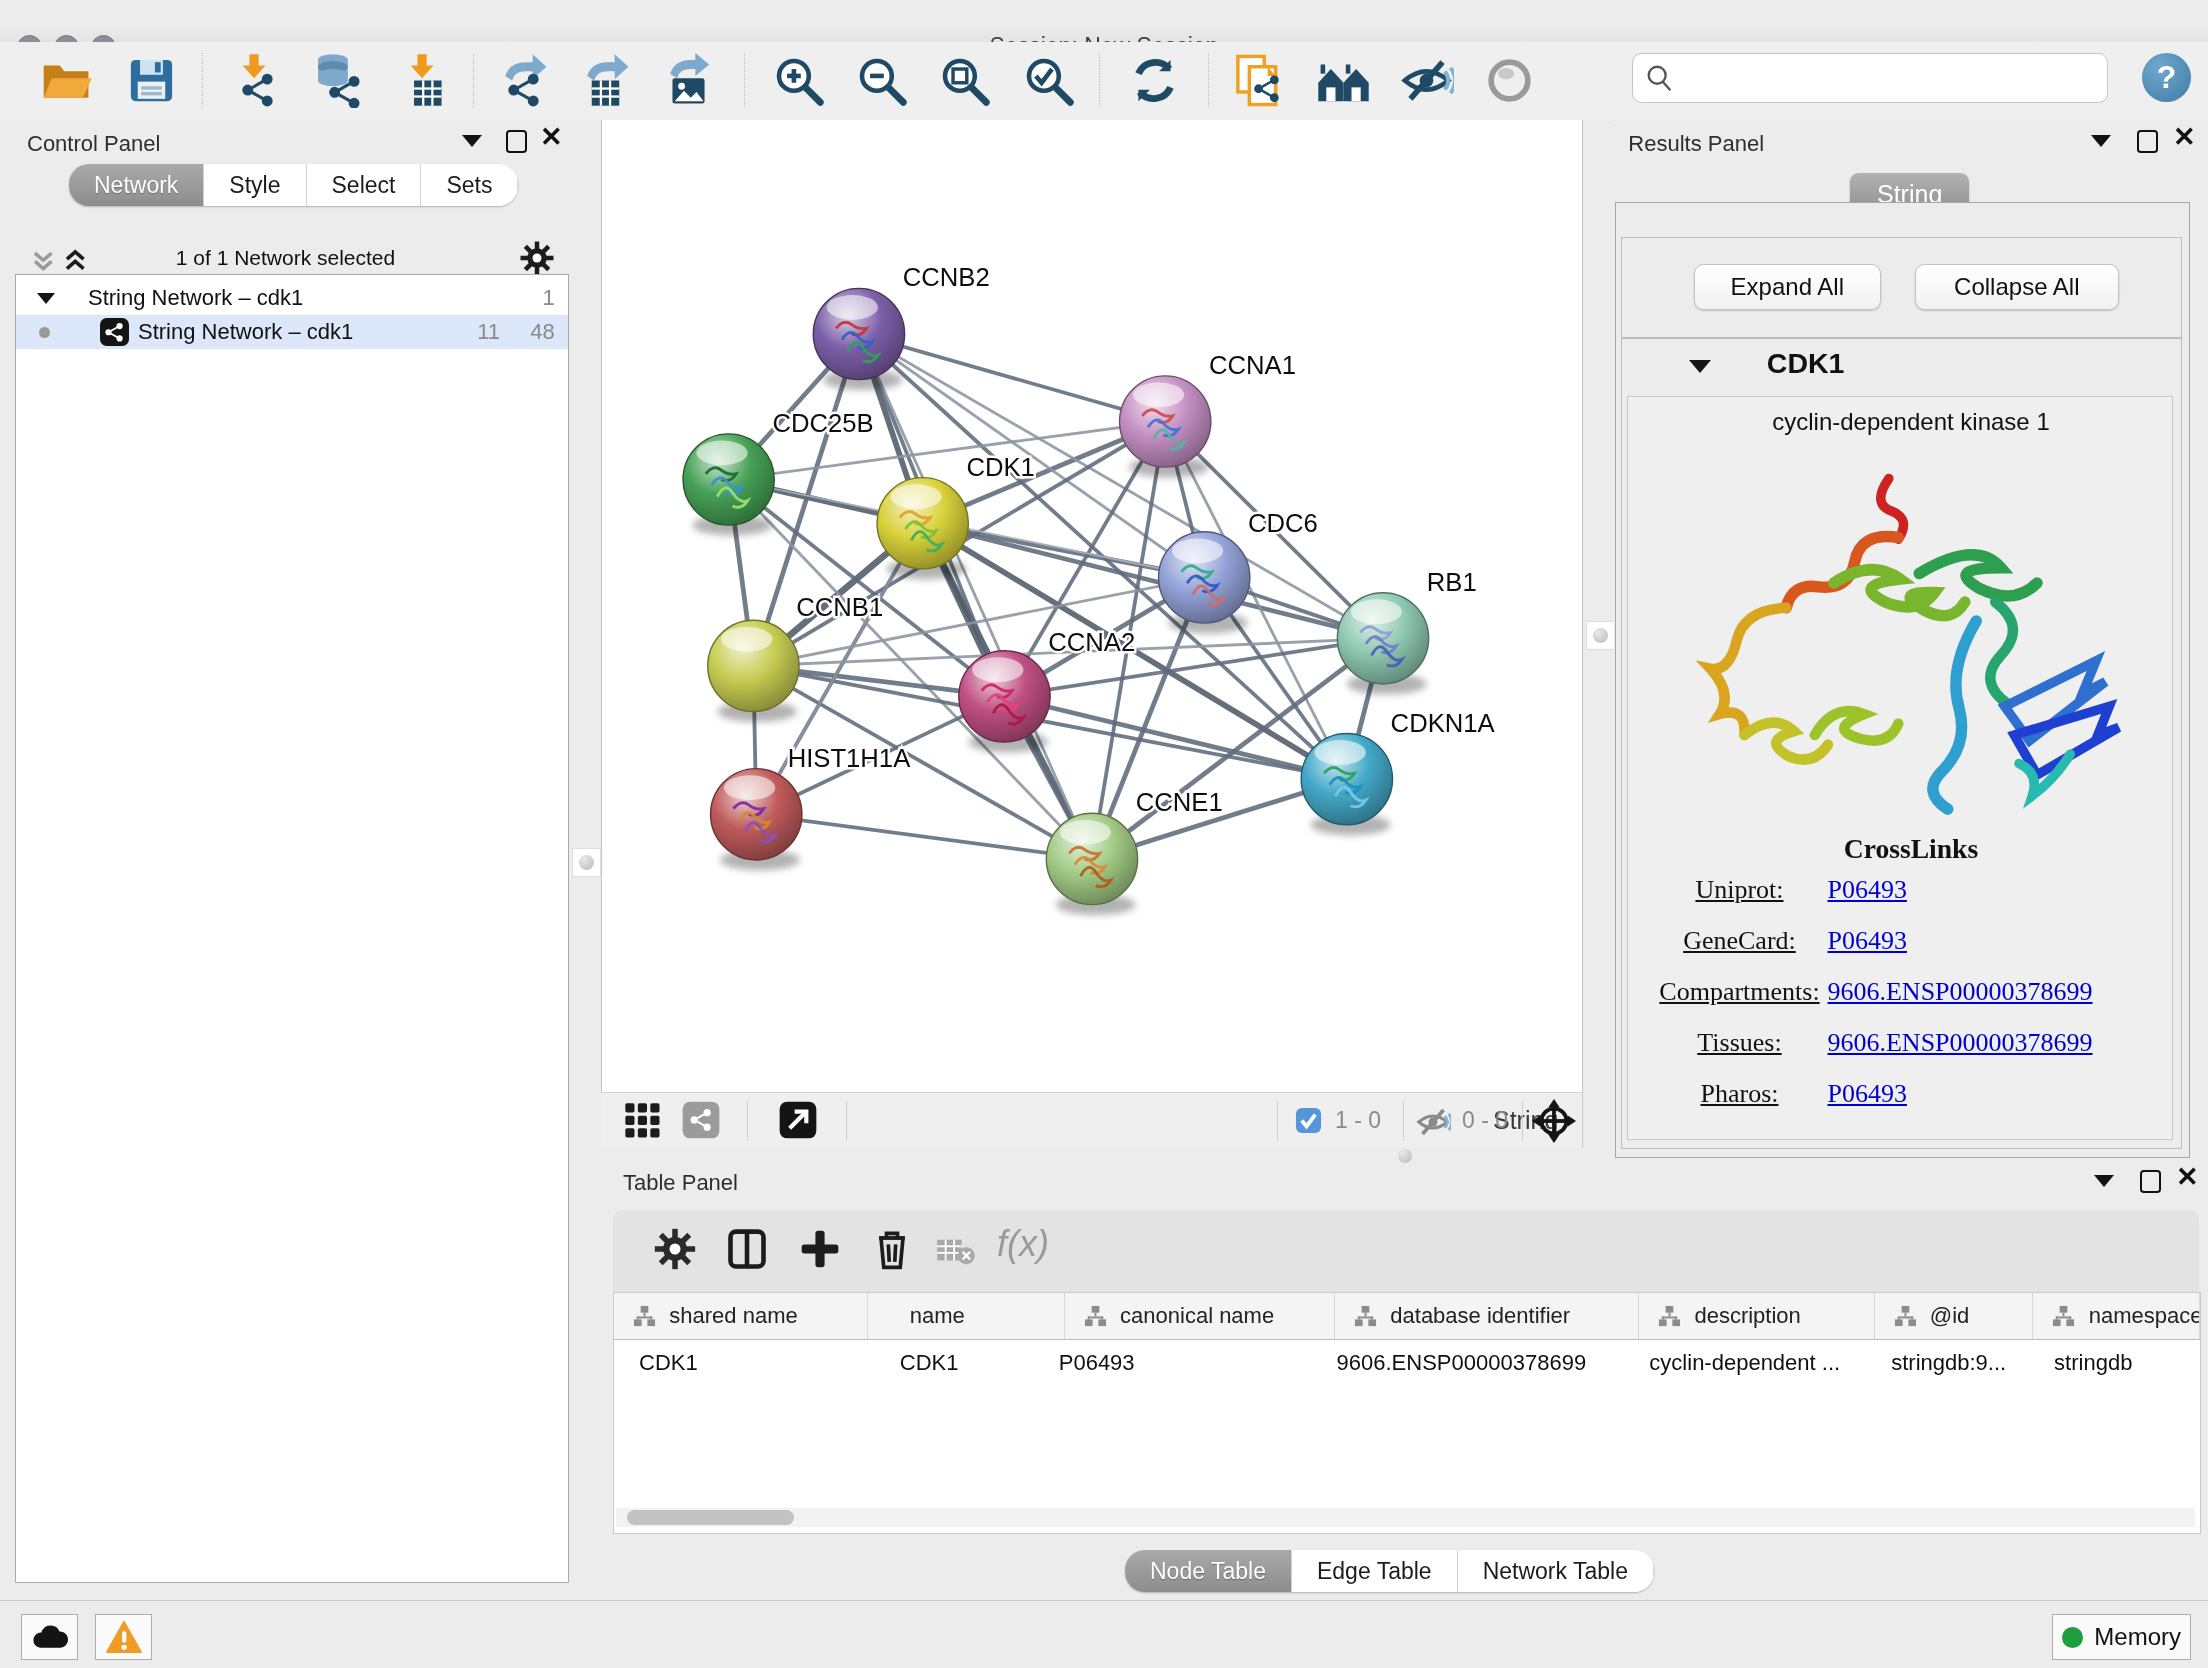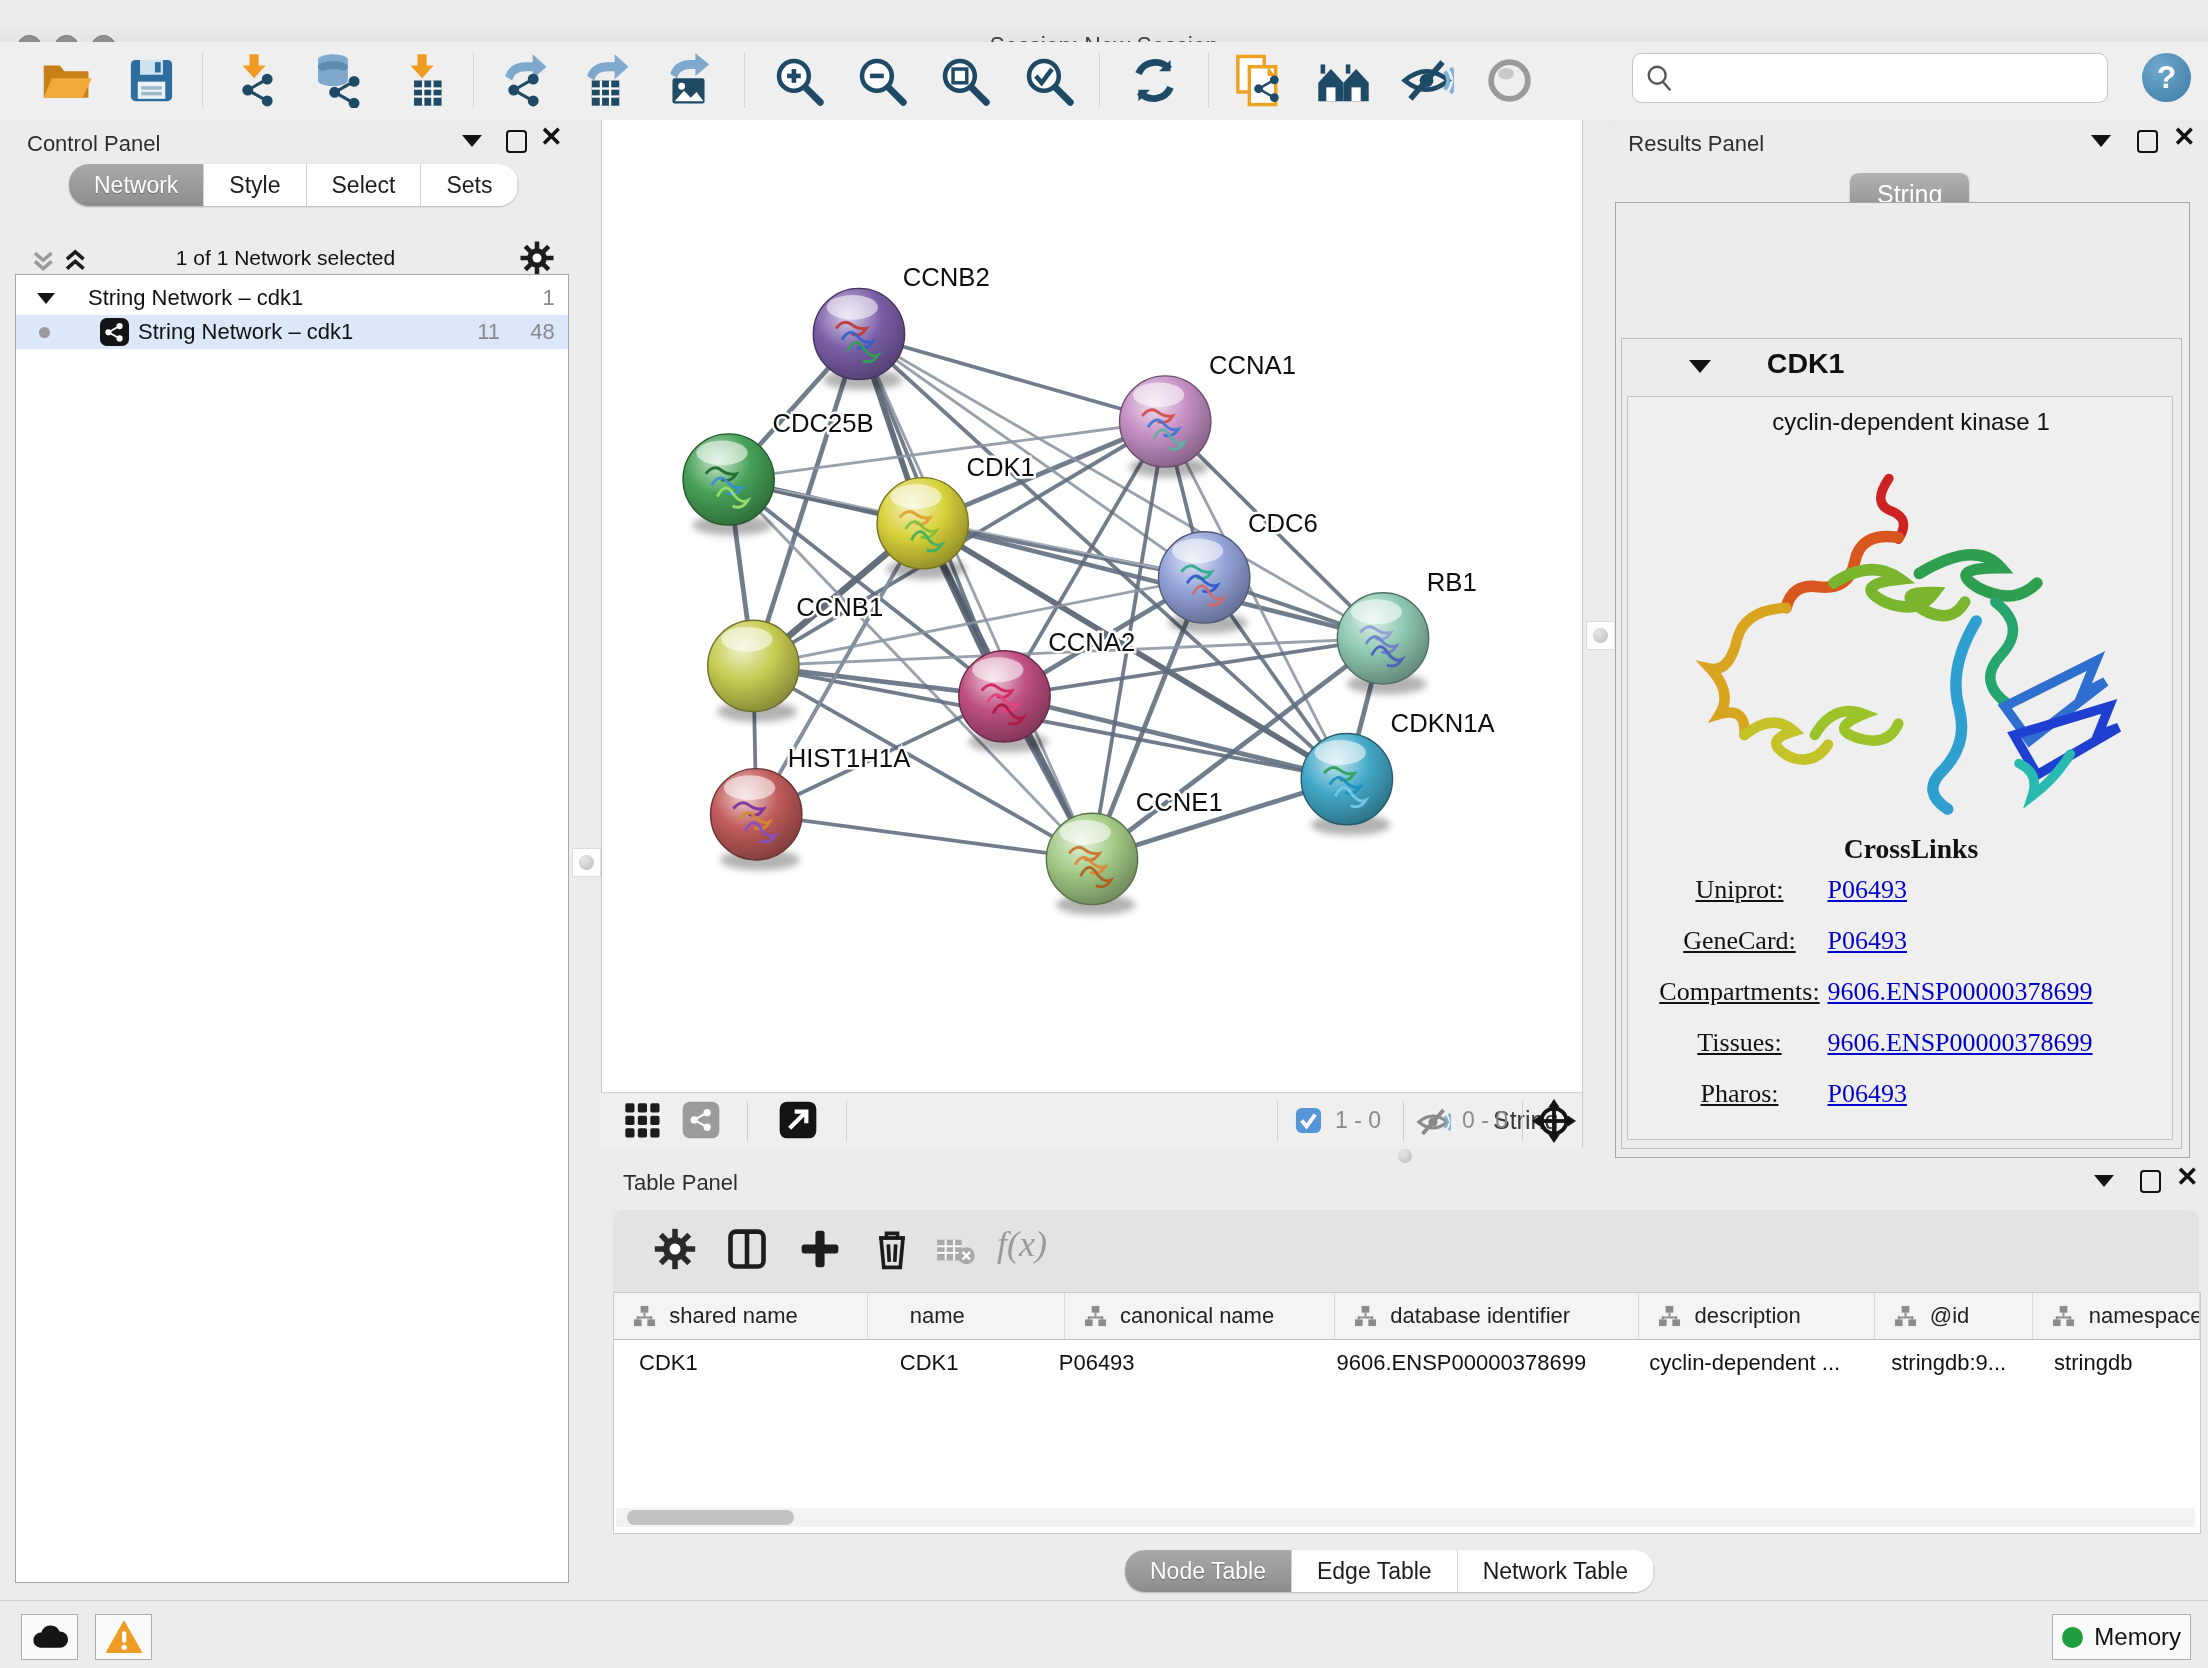--- a/index.html
+++ b/index.html
@@ -662,20 +662,24 @@
   </div>
 
   <div class="abs" style="left:1614px;top:120px;width:594px;height:1044px;background:#ececec">
     <div class="abs phead" style="left:14.3px;top:11.4px">Results Panel</div>
     <span class="abs wc-min" style="left:477px;top:15px"></span>
     <span class="abs wc-float" style="left:523px;top:9.5px"></span>
     <span class="abs wc-close" style="left:559px;top:7.6px">✕</span>
     <div class="abs" style="left:236px;top:53px;height:43px;padding:0 27px;border-radius:8.6px;background:linear-gradient(#b2b2b2,#8d8d8d);color:#fff;font-size:25px;line-height:43px;box-shadow:0 1px 1.9px rgba(0,0,0,.3)">String</div>
   </div>
   <div class="abs rbox">
+    <div class="rsub">
+      <div class="btn abs" style="left:72px;top:26px;width:185px">Expand All</div>
+      <div class="btn abs" style="left:293px;top:26px;width:202px">Collapse All</div>
+    </div>
     <div class="cdkbox">
       <span class="abs" style="left:67px;top:21px;width:0;height:0;border-left:11.4px solid transparent;border-right:11.4px solid transparent;border-top:13.3px solid #141414"></span>
       <span class="abs" style="left:145px;top:7.6px;font-size:28.5px;font-weight:bold;color:#111">CDK1</span>
       <div class="cdkinner">
         <div style="padding:11.4px 0 0 21px;font-size:24px;color:#111">cyclin-dependent kinase 1</div>
         
         <svg width="447" height="380" viewBox="0 0 470 400" style="margin:13.3px 0 0 28.5px">
           <g fill="none" stroke-linecap="round">
             <path d="M208 30 q-18 26 2 34 q22 8 8 30" stroke="#cc2222" stroke-width="10"></path>
             <path d="M218 92 q-40-6 -46 26 q-6 30 -38 26 q-28-4 -34 22" stroke="#d8571f" stroke-width="12"></path>
@@ -755,21 +759,21 @@
           <rect x="1" y="5" width="26" height="22" fill="#a9a9a9"></rect>
           <g stroke="#fff" stroke-width="2">
             <line x1="1" y1="12" x2="27" y2="12"></line>
             <line x1="1" y1="19" x2="27" y2="19"></line>
             <line x1="10" y1="5" x2="10" y2="27"></line>
             <line x1="19" y1="5" x2="19" y2="27"></line>
           </g>
           <circle cx="32" cy="22" r="9" fill="#a9a9a9"></circle>
           <path d="M28 18 l8 8 M36 18 l-8 8" stroke="#fff" stroke-width="2.5"></path>
         </svg></span>
-    <span class="tpicon" style="left:384px;top:13.3px;font-family:Liberation Serif, serif;font-style:italic;font-size:36px;color:#9a9a9a">f(x)</span>
+    <span class="tpicon" style="left:384px;top:13.3px;font-family:Liberation Sans, sans-serif;font-style:italic;font-size:36px;color:#9a9a9a">f(x)</span>
   </div>
   <div class="abs tbl">
     <div class="thead" id="tbl-head">
         <div class="th" style="width: 261px;">
           <svg width="23" height="23" viewBox="0 0 24 24" style="color:#8c8c8c">
             <use href="#sym-tree"></use>
           </svg>
           <span>shared name</span>
         </div>
         <div class="th" style="width: 159px; padding-left: 42px;">

